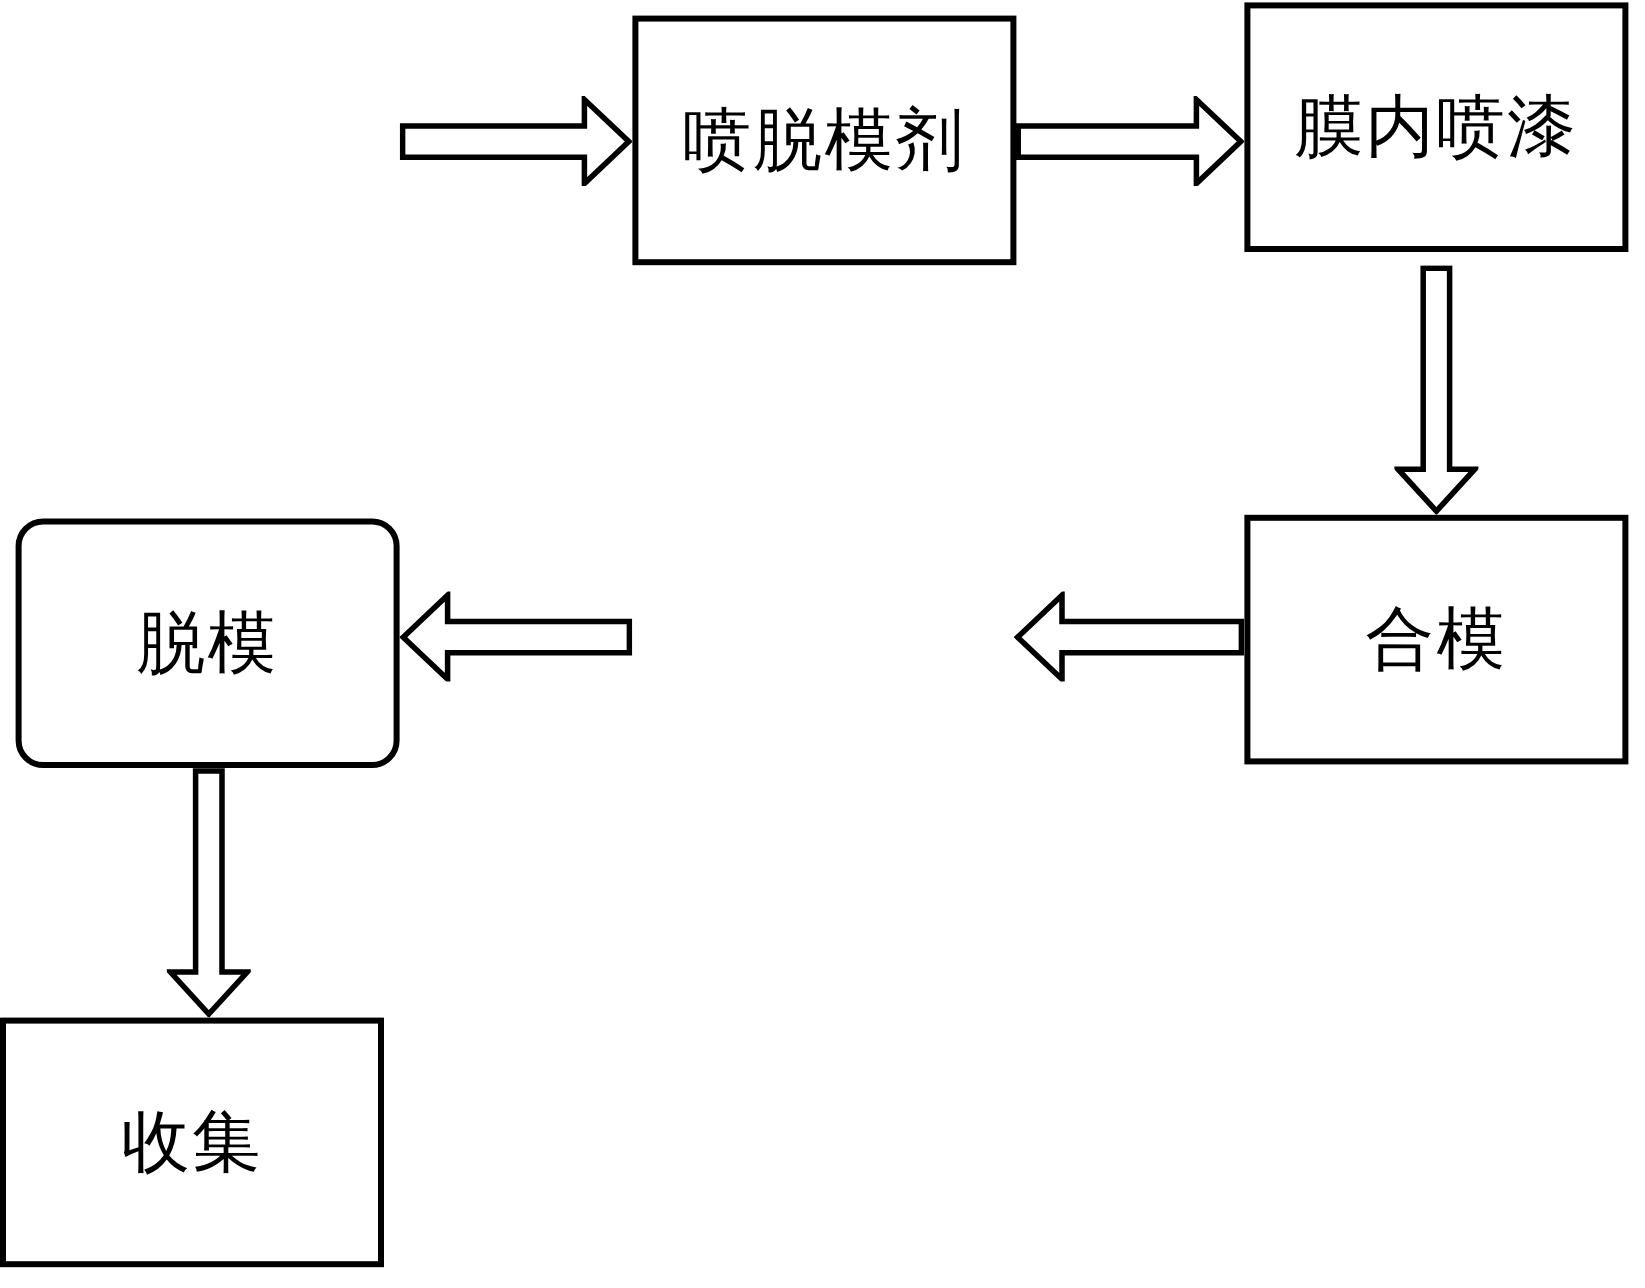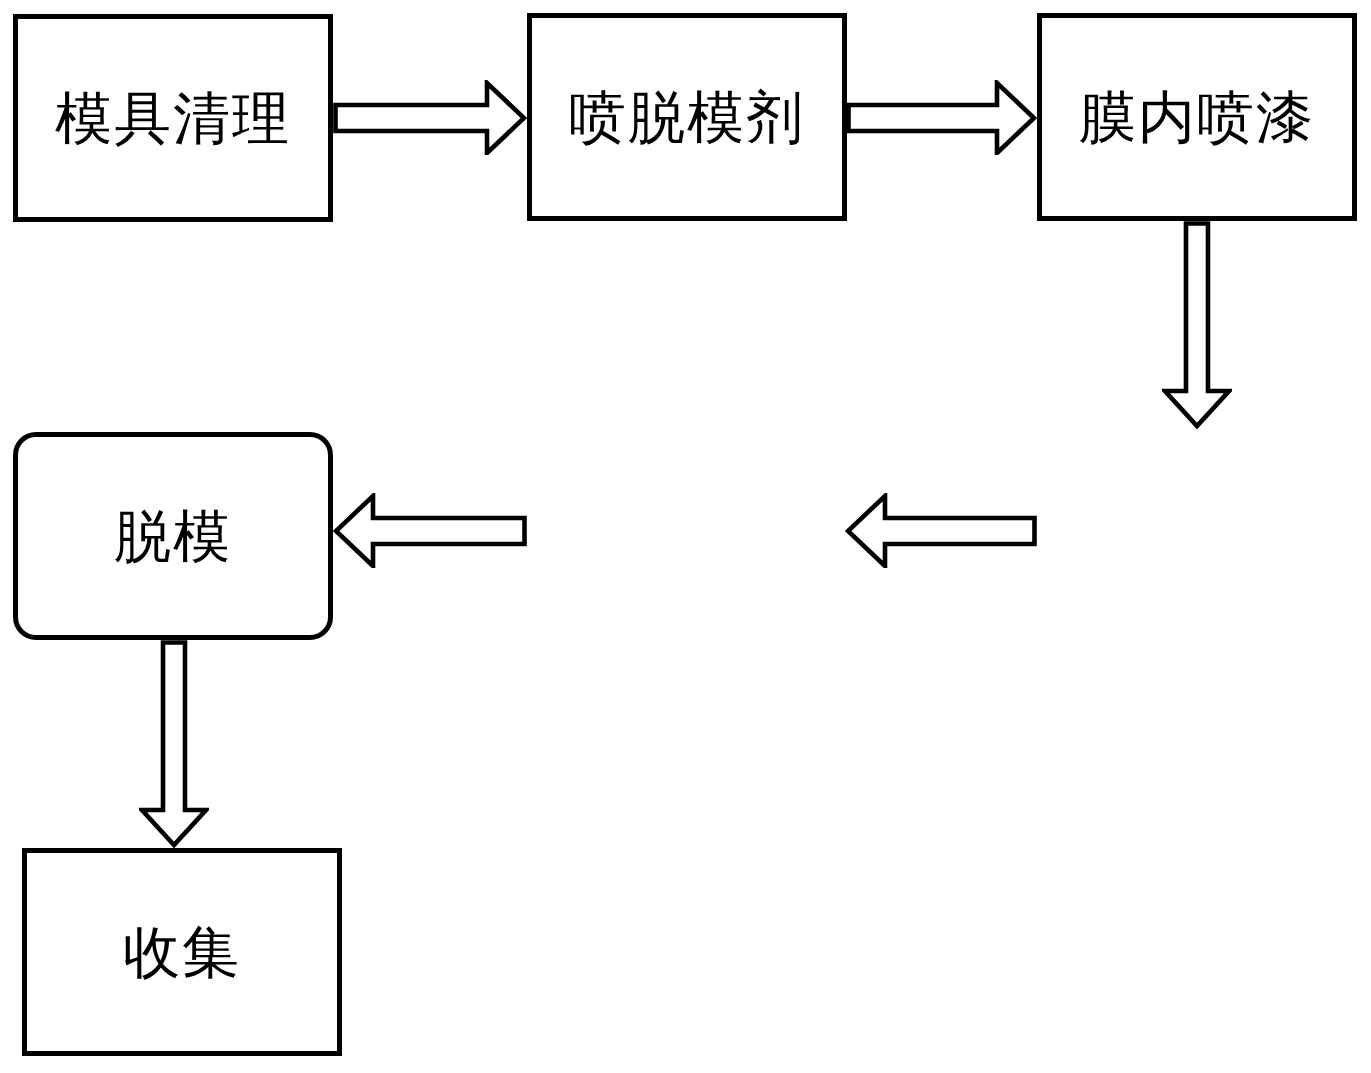--- a/index.html
+++ b/index.html
@@ -42,41 +42,38 @@
   }
   .arrow polygon {
     fill: #ffffff;
     stroke: #000000;
     stroke-width: 4.6;
     stroke-linejoin: miter;
   }
   
   #node-1 { left: 13px;   top: 14px;  }
   #node-2 { left: 527px;  top: 13px;  }
-  #node-3 { left: 1037px; top: 13px; align-items: center;  }
+  #node-3 { left: 1037px; top: 2px; align-items: center;  }
   #node-4 { left: 1037px; top: 429px; }
   #node-5 { left: 527px;  top: 428px; }
   #node-6 { left: 13px;   top: 432px; border-radius: 23px; }
-  #node-7 { left: 22px;   top: 848px; }
+  #node-7 { left: 0;   top: 848px; }
   
   #arrow-1 { left: 333px;  top: 80px;  }
   #arrow-2 { left: 846px;  top: 80px;  }
   #arrow-3 { left: 1162px; top: 221px; }
   #arrow-4 { left: 845px;  top: 493px; }
   #arrow-5 { left: 333px;  top: 493px; }
   #arrow-6 { left: 139px;  top: 640px; }
 </style>
 </head>
 <body>
 
 <div class="canvas">
 
-  <div class="node" id="node-1">
-    <span class="label">模具清理</span>
-  </div>
 
   <div class="arrow" id="arrow-1">
     <svg width="194" height="75" viewBox="0 0 194 75">
       <polygon points="2.5,25 154,25 154,3 191,38 154,73 154,51 2.5,51"></polygon>
     </svg>
   </div>
 
   <div class="node" id="node-2">
     <span class="label">喷脱模剂</span>
   </div>
@@ -90,20 +87,23 @@
   <div class="node" id="node-3">
     <span class="label">膜内喷漆</span>
   </div>
 
   <div class="arrow" id="arrow-3">
     <svg width="70" height="208" viewBox="0 0 70 208">
       <polygon points="24,2.5 24,170 3,170 35,205 67,170 46,170 46,2.5"></polygon>
     </svg>
   </div>
 
+  <div class="node" id="node-4">
+    <span class="label">合模</span>
+  </div>
 
   <div class="arrow" id="arrow-4">
     <svg width="192" height="75" viewBox="0 0 192 75">
       <polygon points="189.5,25 40,25 40,3 3,38 40,73 40,51 189.5,51"></polygon>
     </svg>
   </div>
 
 
   <div class="arrow" id="arrow-5">
     <svg width="194" height="75" viewBox="0 0 194 75">

